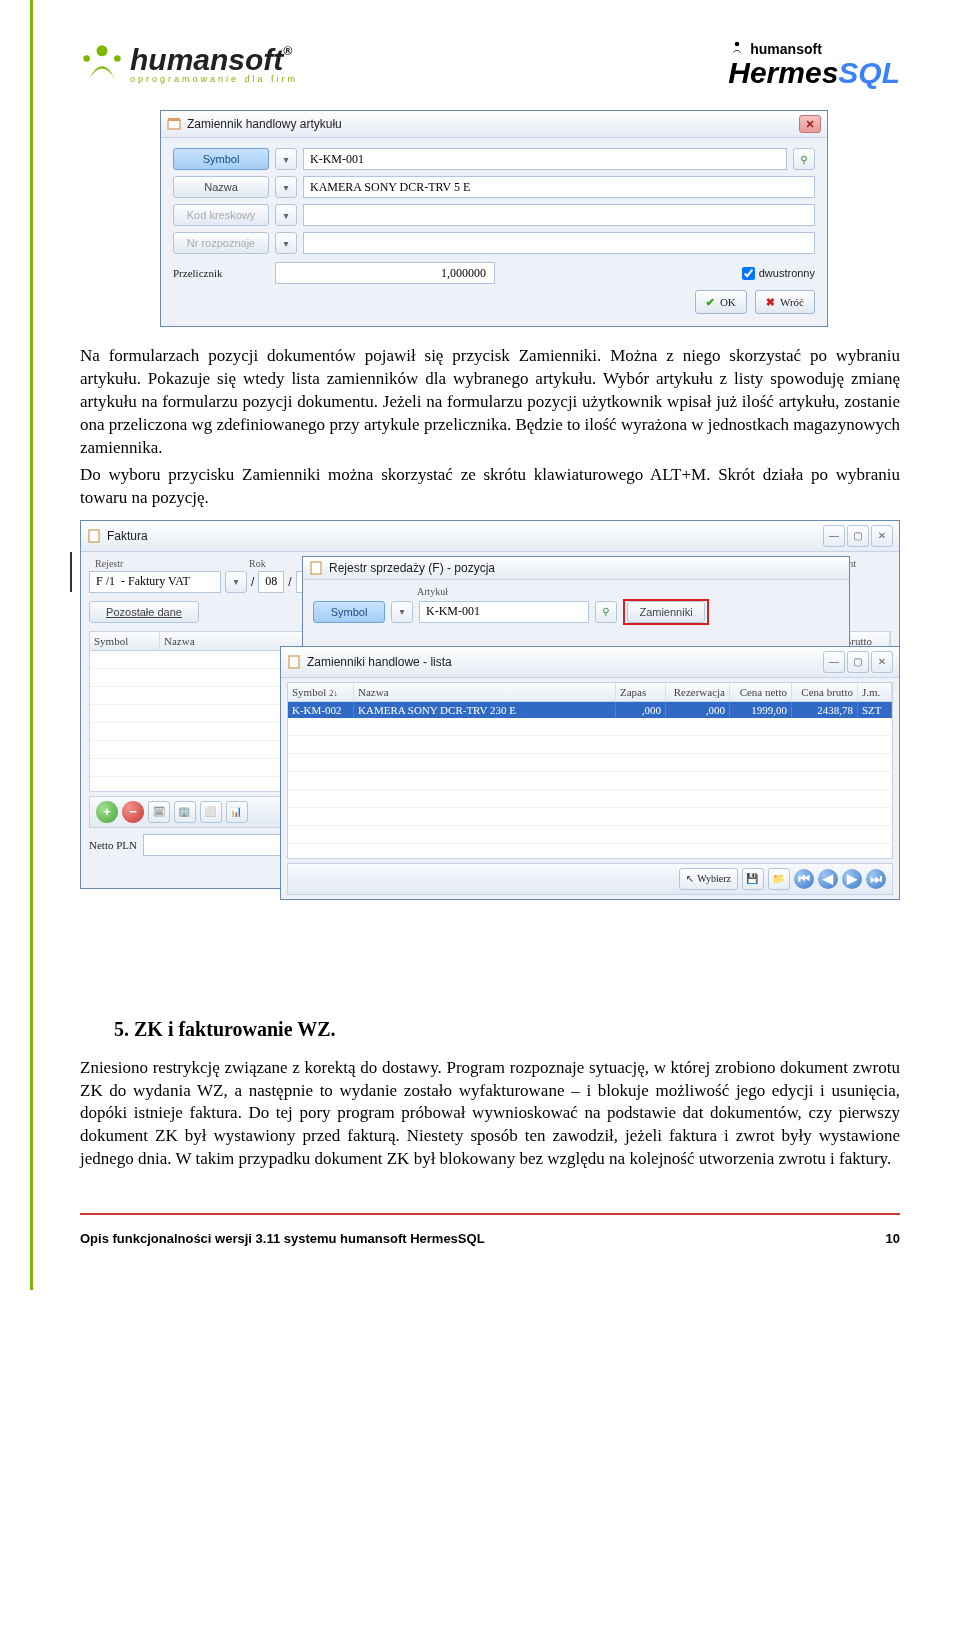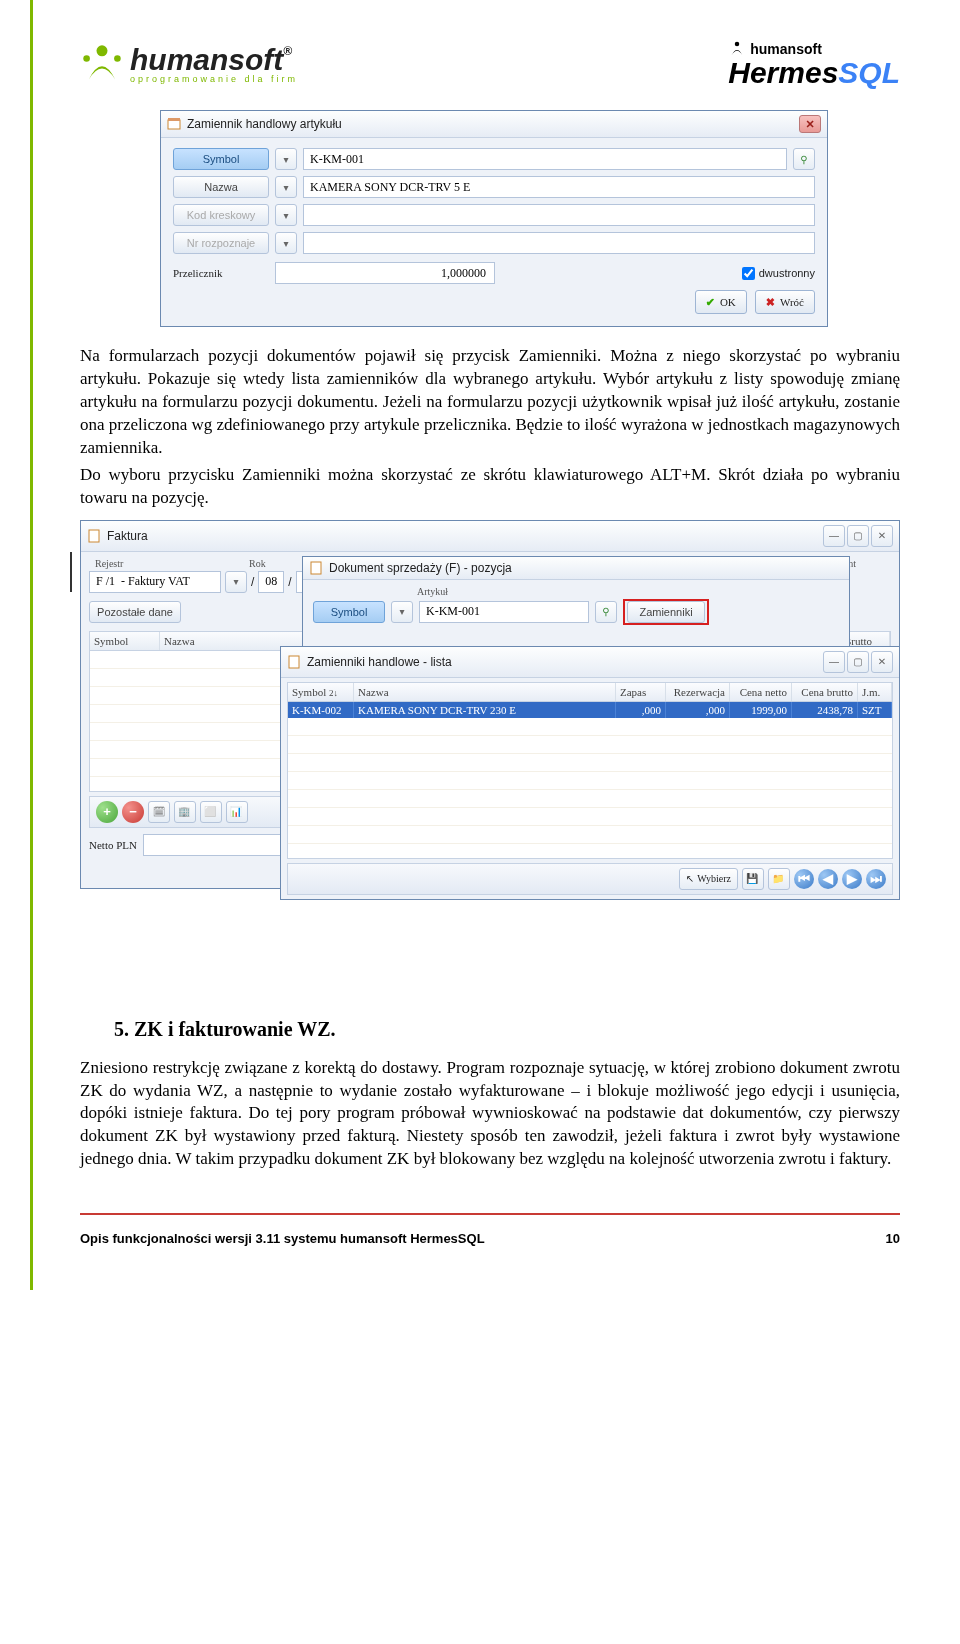--- a/index.html
+++ b/index.html
@@ -181,21 +181,21 @@
         </div>
         <div style="display:flex;gap:4px;align-items:center;">
           <input class="field" style="width: 132px; flex: 0 0 auto;" value="F /1  - Faktury VAT">
             <span class="mini-btn">▾</span>
           <span>/</span>
             <input class="field" style="width: 26px; flex: 0 0 auto;" value="08">
           <span>/</span>
             <input class="field" style="width: 54px; flex: 0 0 auto;" value="000107">
         </div>
         <div style="margin-top:8px;">
-            <span class="label-btn" style="width:92px;">Pozostałe dane</span>
+            <span class="label-btn" style="width:110px;text-decoration:underline;">Pozostałe dane</span>
           </div>
         <div class="grid" style="margin-top:8px;">
           <div class="grid-head">
             <span class="gh" style="width:70px;">Symbol</span>
             <span class="gh" style="flex:1;">Nazwa</span>
             <span class="gh" style="width:36px;">ota</span>
             <span class="gh" style="width:50px;">Brutto</span>
           </div>
           <div class="grid-empty"></div>
         </div>
@@ -239,21 +239,21 @@
             </span>
         </div>
       </div>
     </div>
 
     <div class="win poz">
       <div class="win-title">
         <span class="ico"><svg width="14" height="14">
               <rect x="2" y="1" width="10" height="12" fill="#fff" stroke="#c83"></rect>
             </svg></span>
-        <span class="ttl">Dokument sprzedaży (F) - pozycja</span>
+        <span class="ttl">Rejestr sprzedaży (F) - pozycja</span>
       </div>
       <div class="win-body" style="padding:6px 10px;">
         <div style="font:10px Tahoma;color:#555;margin:0 0 2px 104px;">Artykuł</div>
         <div class="form-row">
           <span class="label-btn active" style="width:72px;">Symbol</span>
           <span class="mini-btn">▾</span>
           <input class="field" style="flex: 0 0 auto; width: 170px;" value="K-KM-001">
           <span class="mini-btn" style="color:#3a8a3a;">⚲</span>
           <span class="red-box">
               <span class="label-btn" style="width:78px;">Zamienniki</span>

